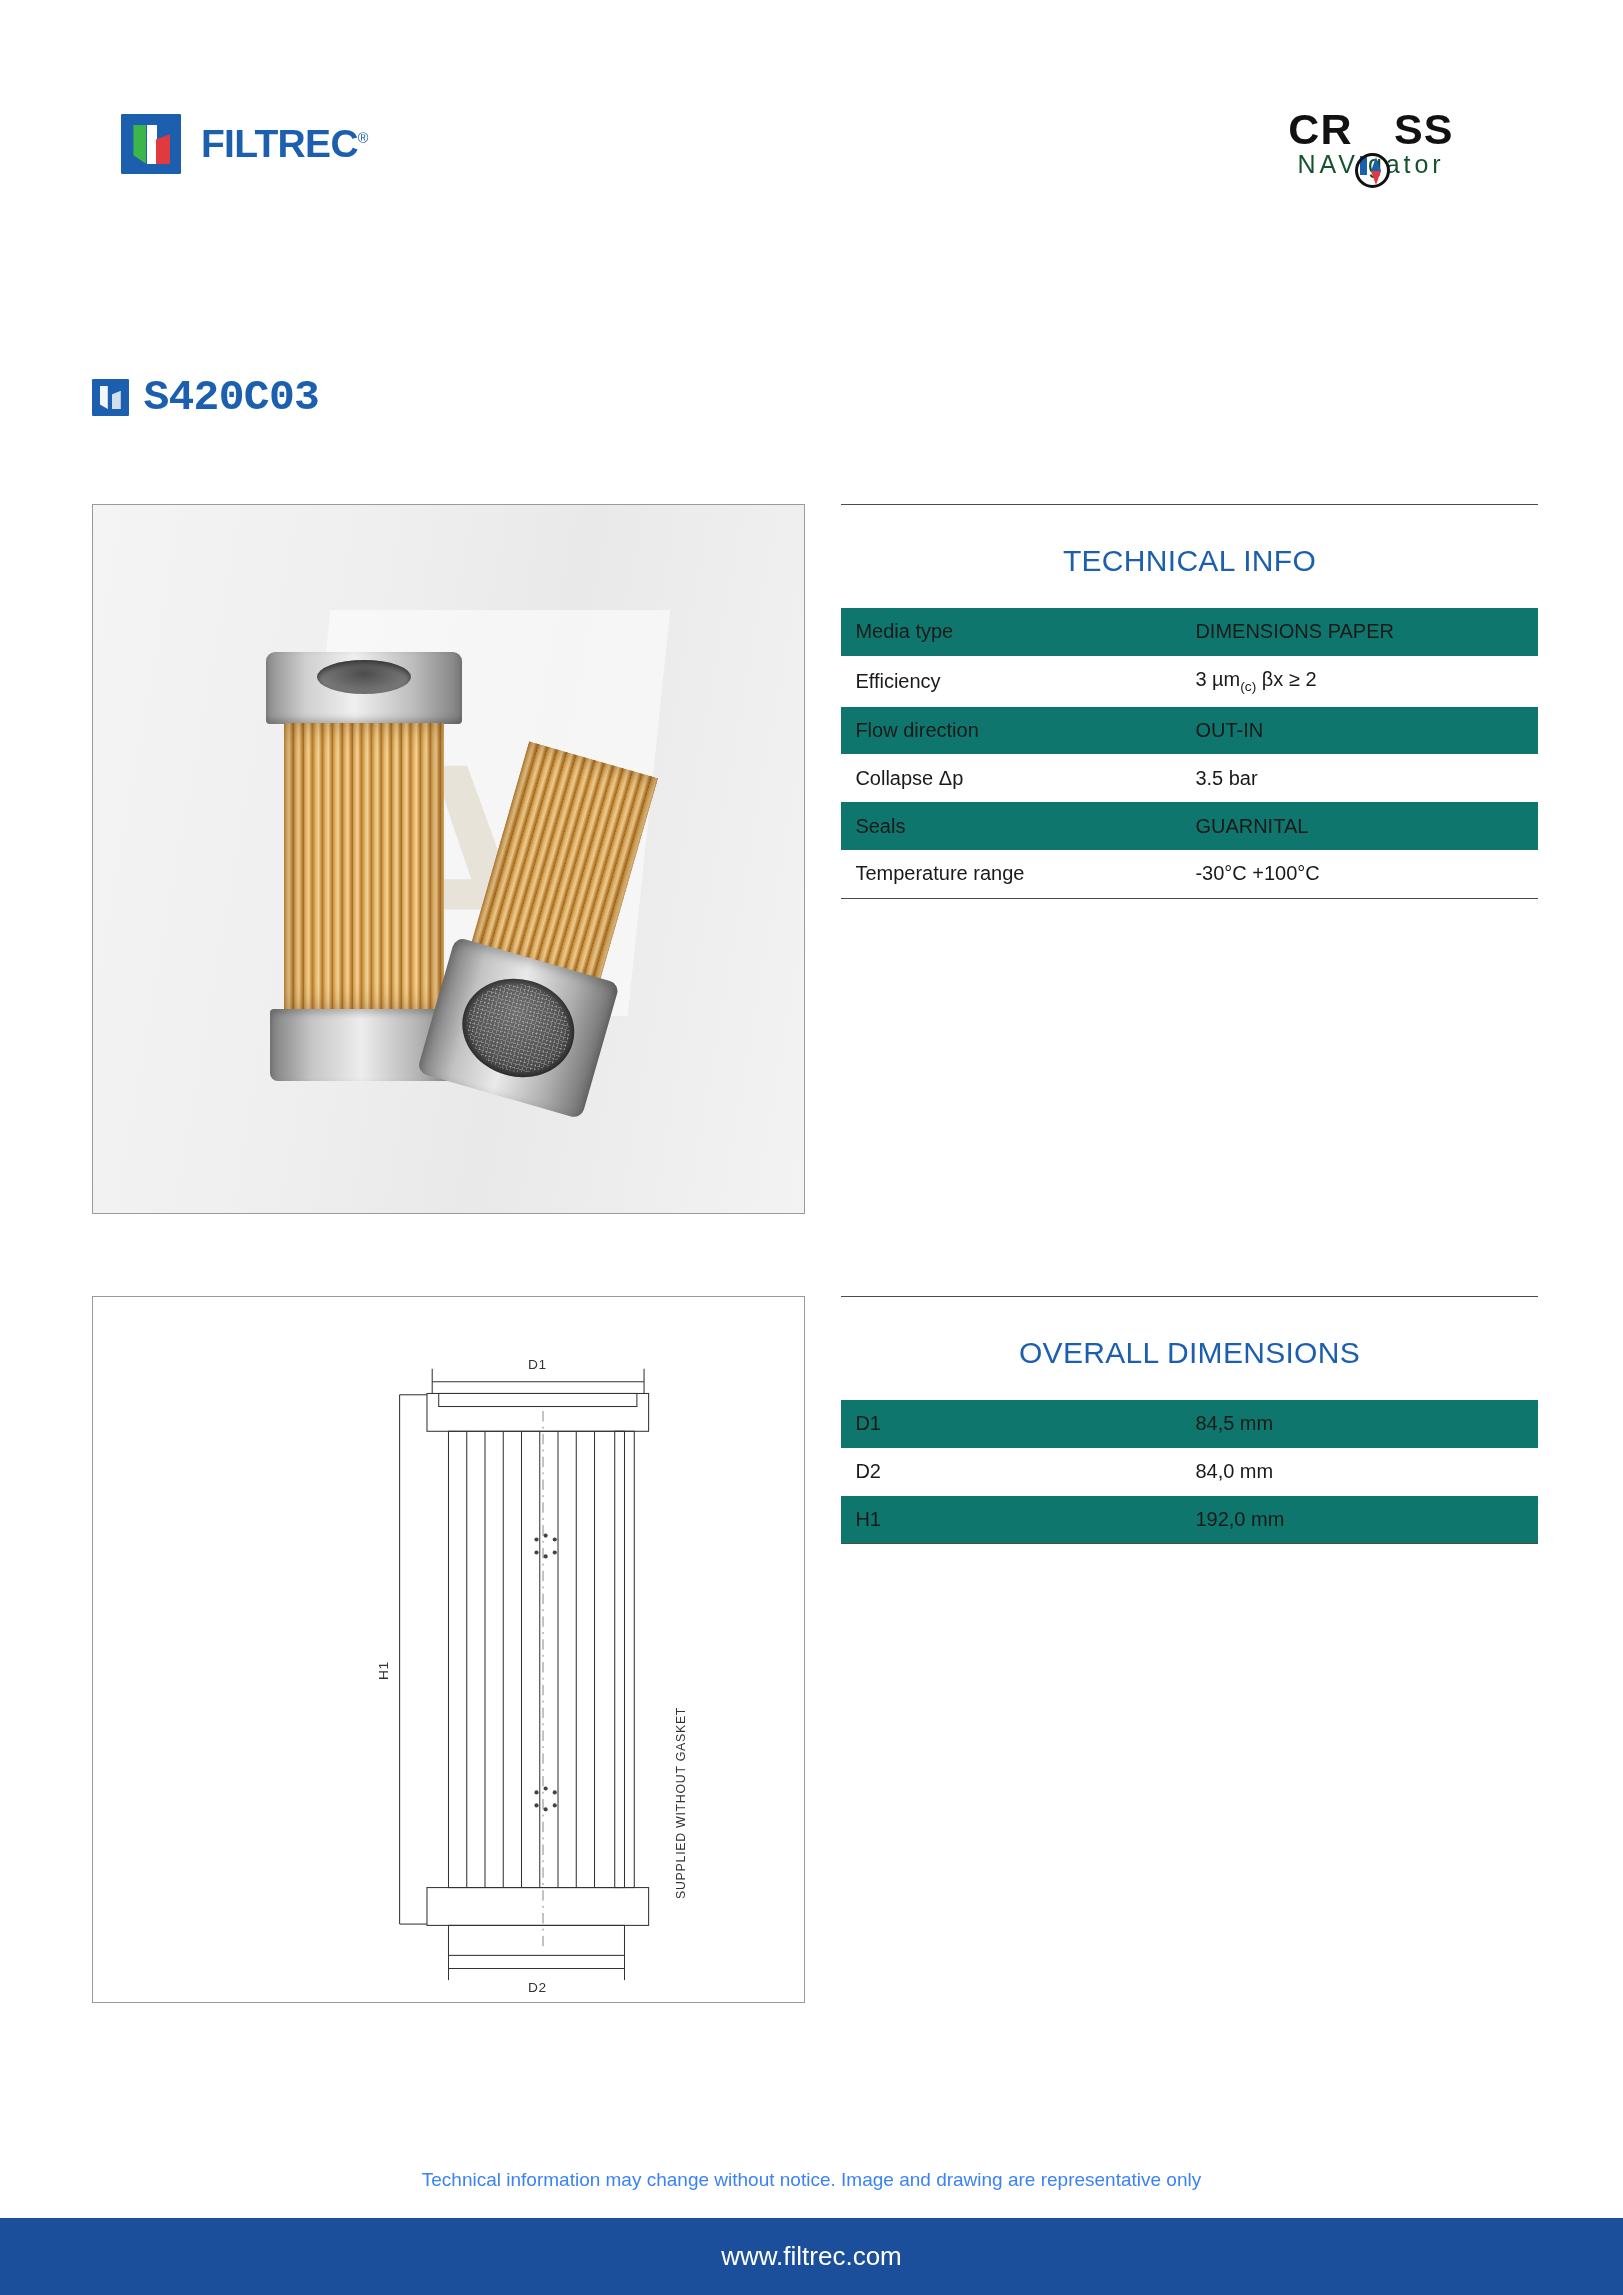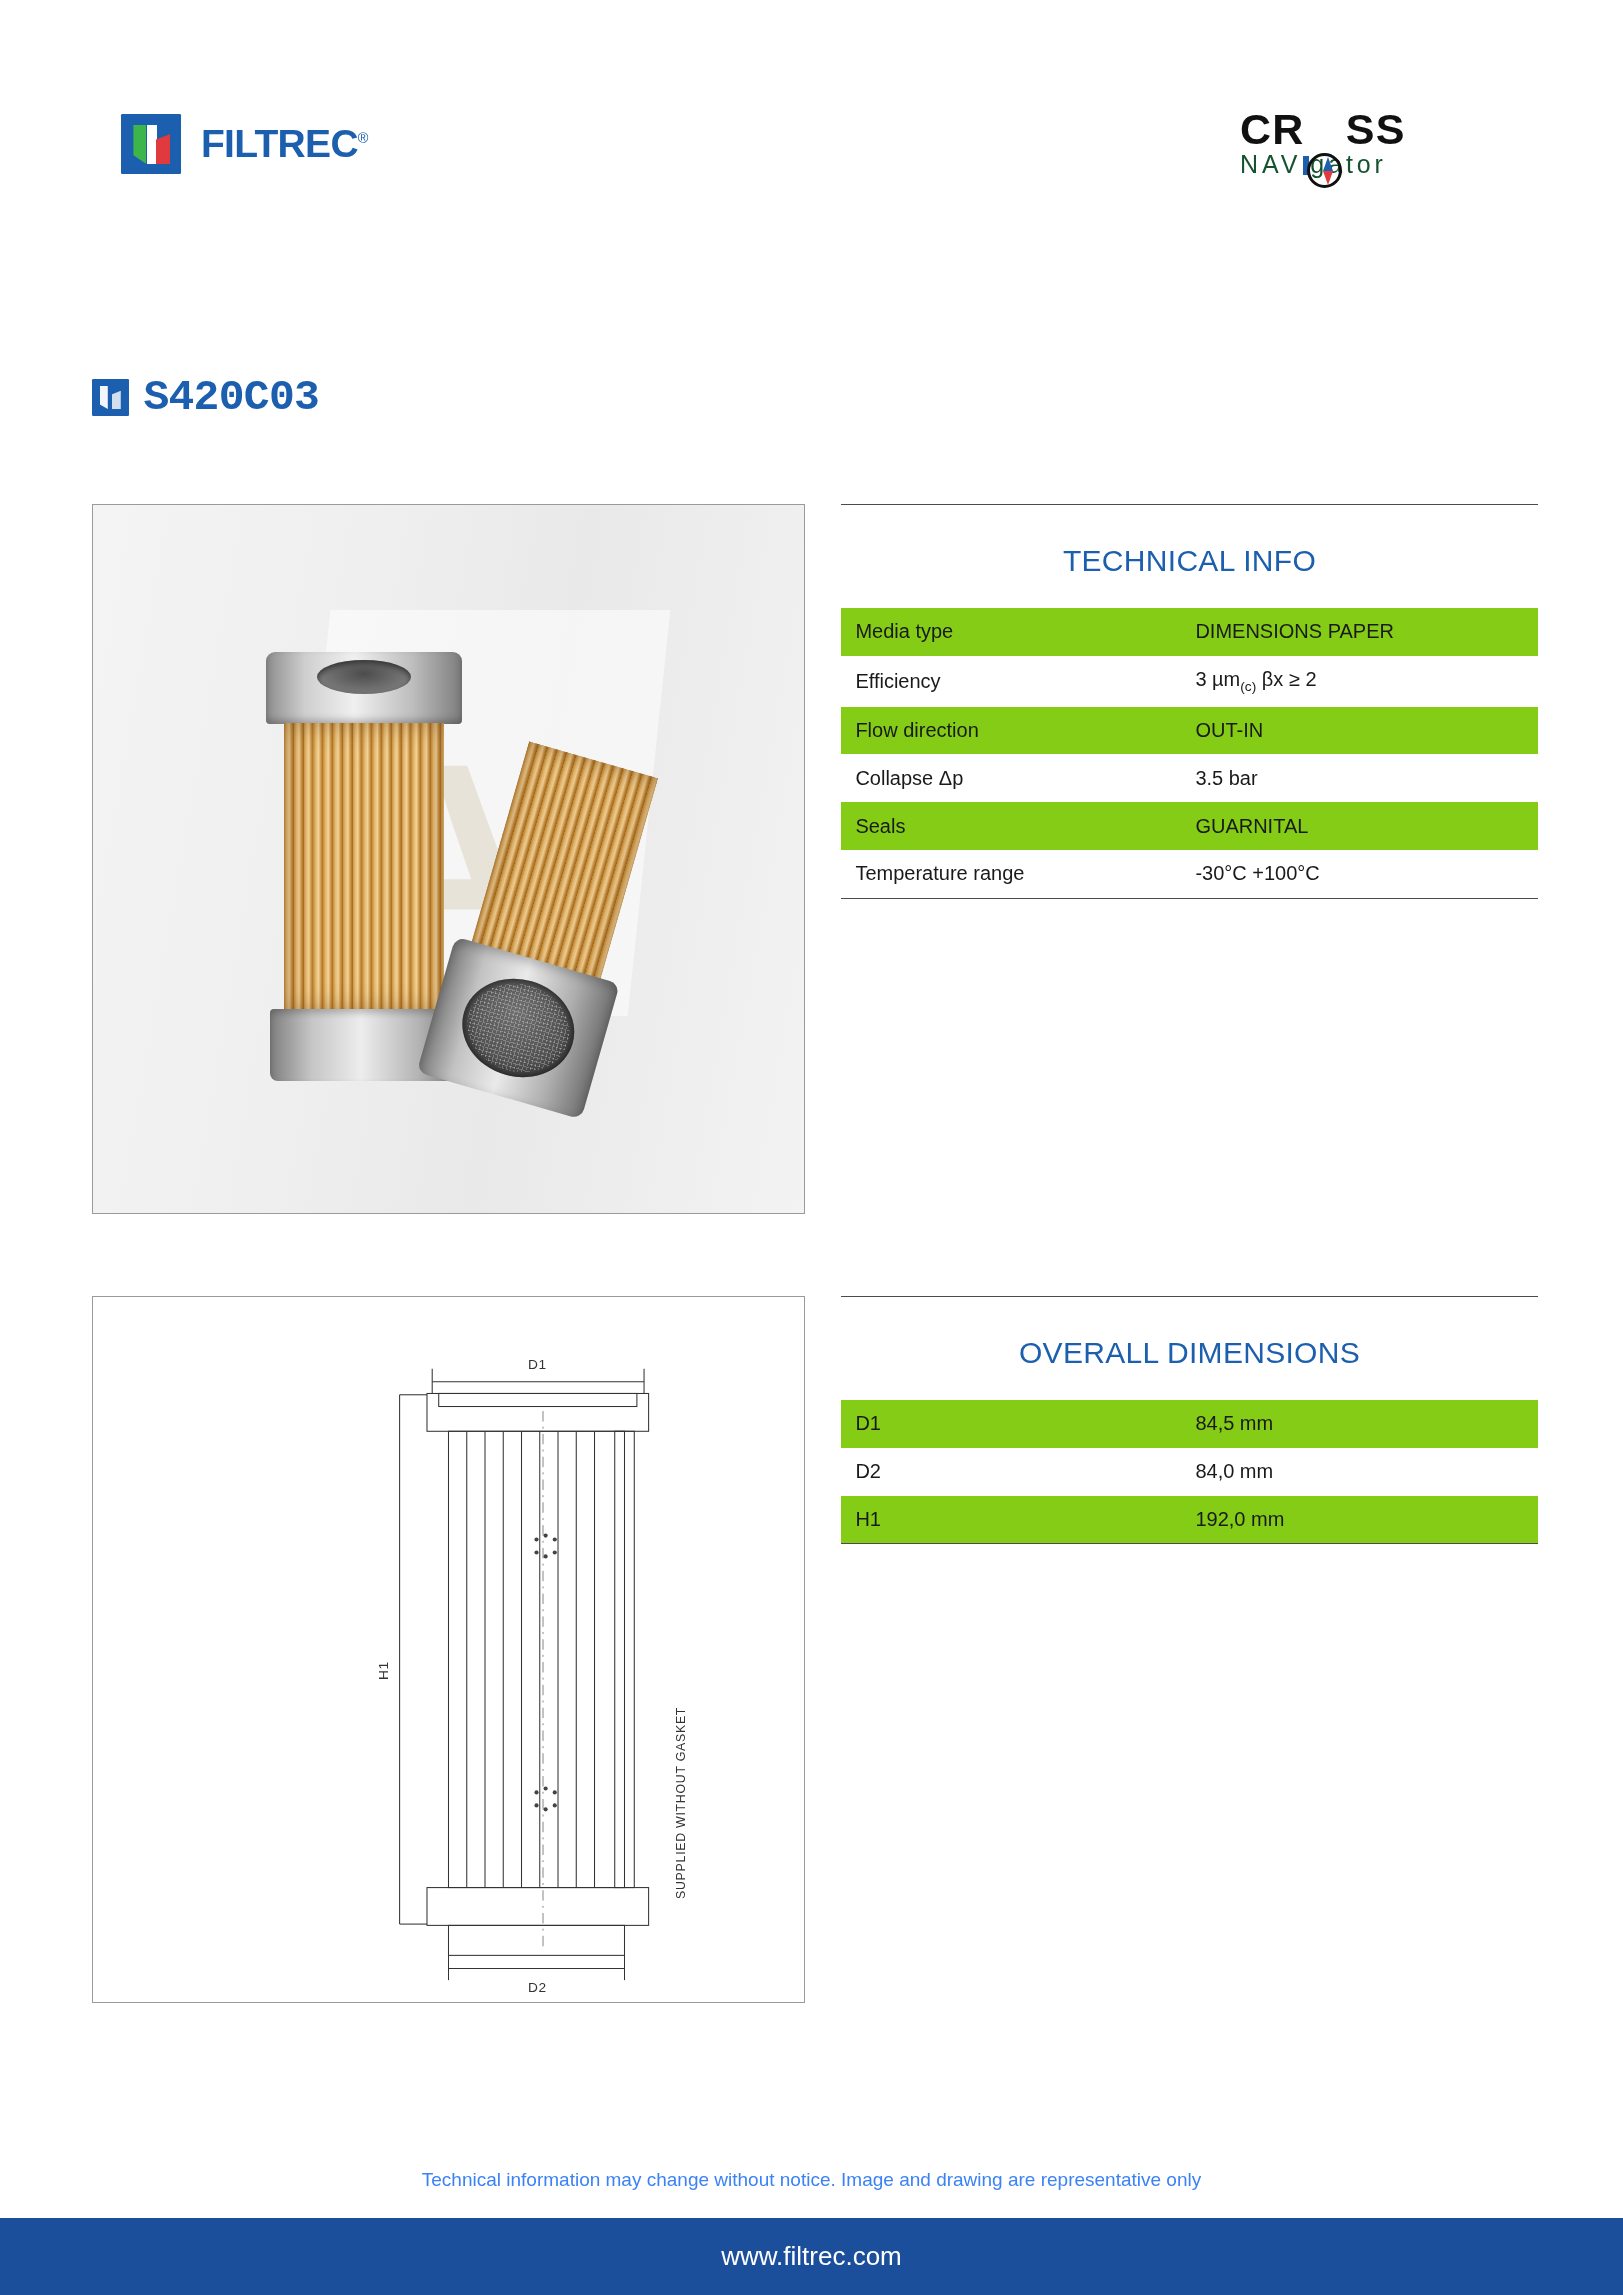--- a/index.html
+++ b/index.html
@@ -69,21 +69,21 @@
     font-size: 14.4px;
     vertical-align: super;
     font-weight: normal;
   }
 
   .cross-nav {
     position: absolute;
     right: 121px;
     top: 6.5px;
     width: 262px;
-    text-align: left;
+    text-align: center;
   }
   .cross-word {
     font-size: 43px;
     font-weight: bold;
     letter-spacing: 1.3px;
     color: #111111;
     position: relative;
     display: inline-block;
   }
   .cross-o {
@@ -310,21 +310,21 @@
   table.spec {
     width: 100%;
     border-collapse: collapse;
     font-size: 20px;
   }
   table.spec td {
     padding: 12.4px 14.4px;
     vertical-align: middle;
   }
   table.spec td.k { width: 340px; }
-  table.spec tr.alt td { background: #84cc16; }
+  table.spec tr.alt td { background: #0f766e; }
   table.spec tr:last-child td { border-bottom: 1.3px solid #4b4b4b; }
   .sub { font-size: 13.7px; vertical-align: sub; }
 
   
   .disclaimer {
     position: absolute;
     left: 0; top: 2169px;
     width: 1623px;
     text-align: center;
     font-size: 19px;

